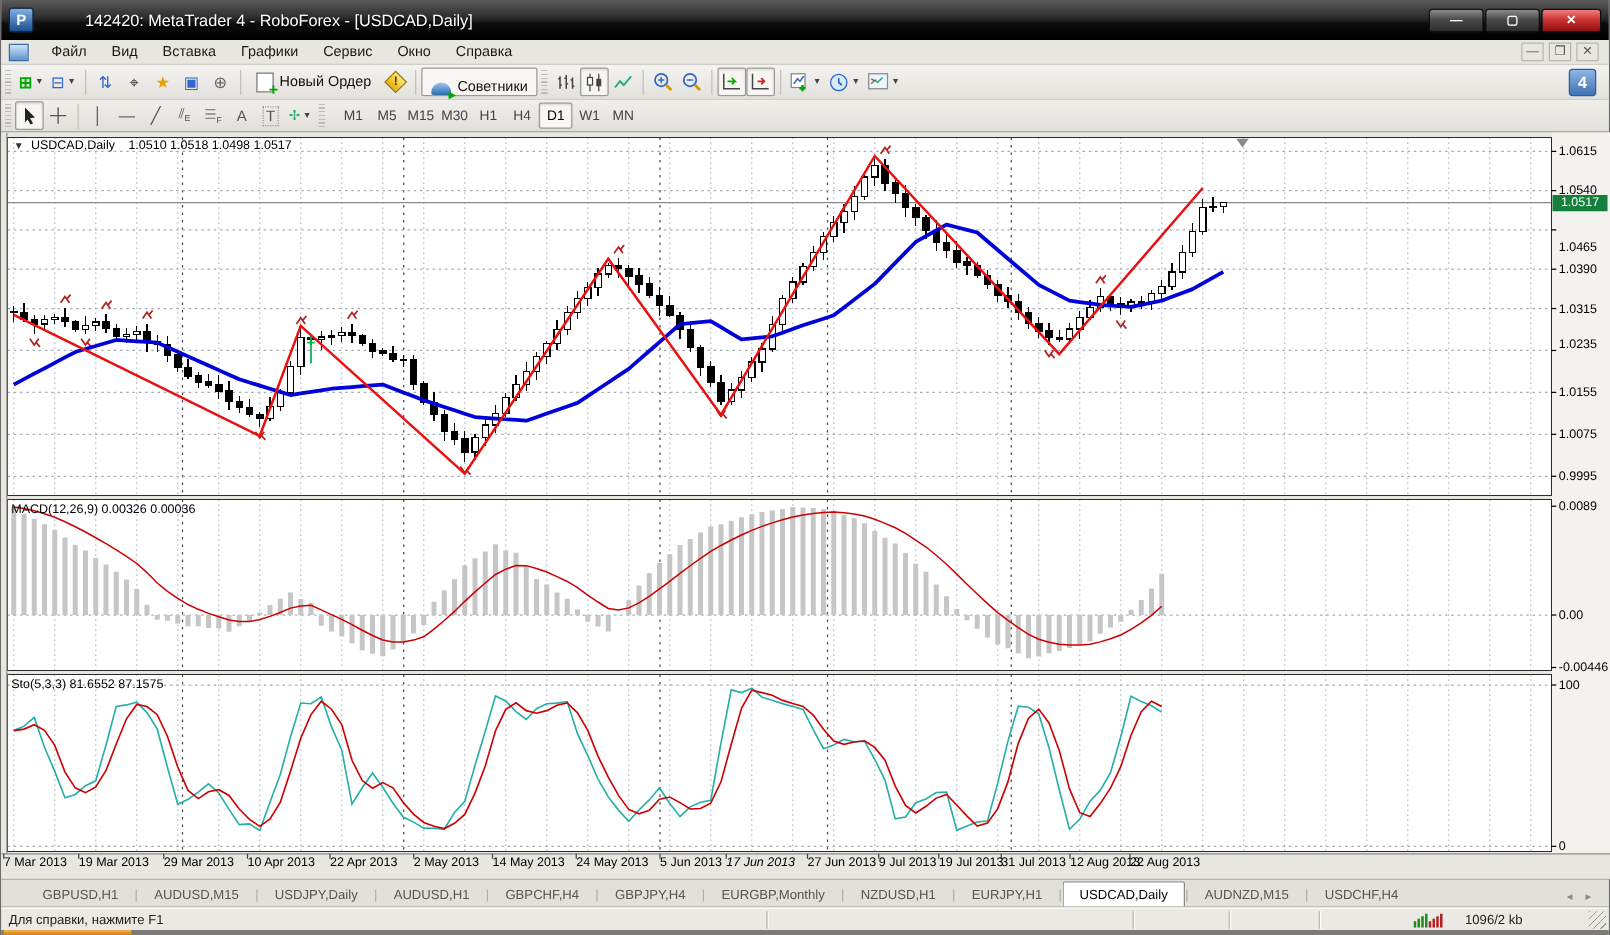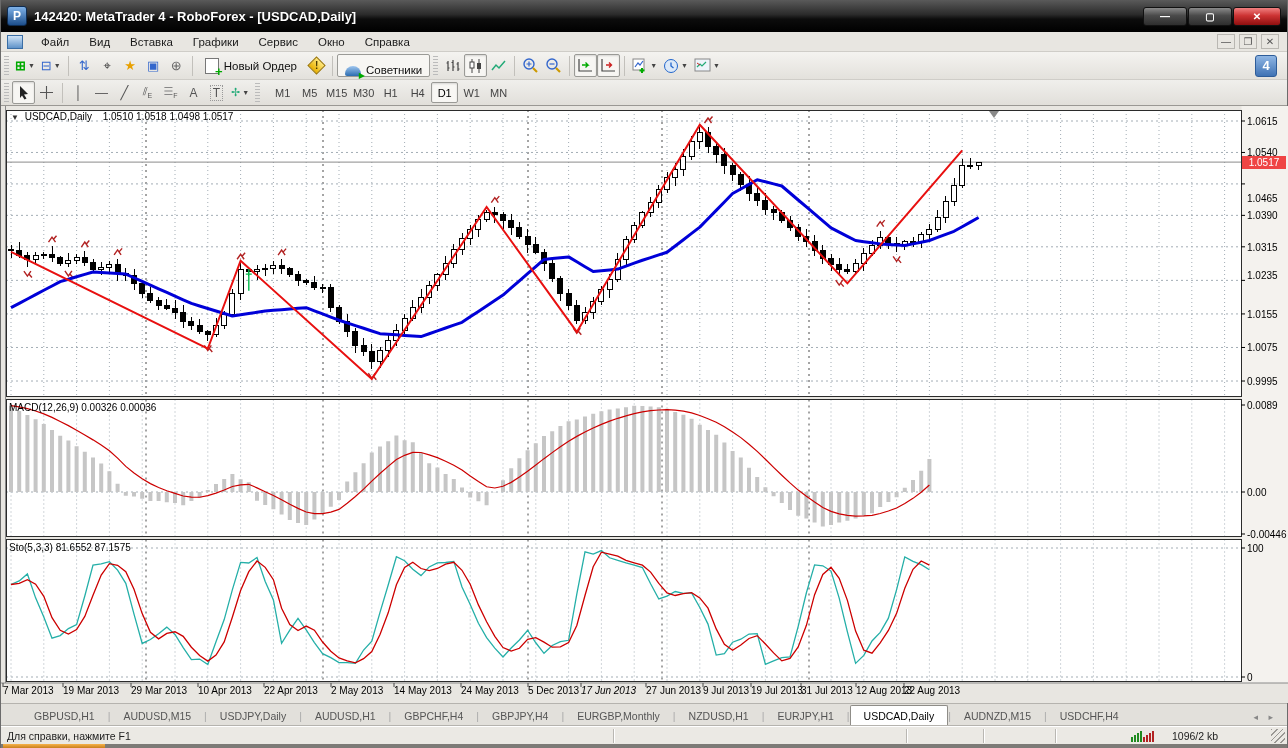--- a/index.html
+++ b/index.html
@@ -6,21 +6,21 @@
   html,body { width:1288px; height:748px; overflow:hidden; }
   body { font-family:"Liberation Sans", sans-serif; background:#E8E6E1; position:relative; }
   #win { position:absolute; inset:0; width:1288px; height:748px; background:#E8E6E1;
          border-left:1px solid #6b6b6b; border-right:1px solid #6b6b6b; }
 
   
   .titlebar { position:absolute; top:0; left:0; width:100%; height:32px;
     background:linear-gradient(#5a5a5a,#2b2b2b 45%,#0c0c0c 60%,#000); display:flex; align-items:center; padding:0 6px; }
   .app-ico { width:20px; height:20px; border-radius:3px; background:linear-gradient(#7fb2e8,#1d4f8c);
     border:1px solid #0e2c52; color:#fff; font-weight:bold; font-size:12px; text-align:center; line-height:18px; margin-right:7px;}
-  .title-text { color:#fff; font-weight:bold; font-size:13px; text-shadow:0 1px 1px #000; flex:1; white-space:nowrap; overflow:hidden;}
+  .title-text { color:#fff; font-weight:normal; font-size:13px; text-shadow:0 1px 1px #000; flex:1; white-space:nowrap; overflow:hidden;margin-left:34px;}
   .winbtns { display:flex; gap:1px; }
   .wbtn { width:44px; height:19px; border-radius:3px; border:1px solid #111; color:#fff; font-size:10px; font-weight:bold;
     display:flex; align-items:center; justify-content:center; background:linear-gradient(#8a8a8a,#4a4a4a 45%,#2e2e2e); }
   .wbtn.close { background:linear-gradient(#f08080,#c33 45%,#8f0f0f); width:48px; }
 
   
   .menubar { position:absolute; top:32px; left:0; width:100%; height:20px; background:#E8E6E1;
     border-bottom:1px solid #cfcdc8; display:flex; align-items:center; font-size:11.5px; color:#1a1a1a; }
   .mdi-ico { width:16px; height:14px; margin:0 8px 0 6px; background:linear-gradient(#cfe3f7,#5f93c9); border:1px solid #3a6ea5; }
   .menu-item { padding:2px 10px; cursor:default; }
@@ -57,21 +57,21 @@
     align-items:center; justify-content:center; }
 
   
   #chartarea { position:absolute; top:106px; left:0; width:1288px; height:597px; background:#E8E6E1; }
   #chartarea svg { position:absolute; top:0; left:0; }
   .ov { position:absolute; font-size:10px; color:#000; white-space:nowrap; z-index:3; }
   #symlabel { top:5px; left:10px; }
   #macdlabel { top:296px; left:8px; }
   #stolabel  { top:436px; left:8px; }
   .scale-lab { position:absolute; left:1246px; font-size:10px; color:#000; z-index:3; }
-  .bid-box { position:absolute; left:1241px; width:44px; height:13px; background:#ef4444; color:#fff;
+  .bid-box { position:absolute; left:1241px; width:44px; height:13px; background:#15803d; color:#fff;
     font-size:10px; text-align:center; line-height:13px; z-index:4; }
   .date-lab { position:absolute; top:579px; font-size:10px; color:#000; z-index:3; }
 
   
   .tabbar { position:absolute; top:703px; left:0; width:100%; height:23px; background:#E2E0DB;
     border-top:1px solid #b5b3ae; display:flex; align-items:flex-end; font-size:10.5px; color:#555; }
   .tab { padding:3px 13px 4px; white-space:nowrap; }
   .tab.active { background:#fff; color:#000; border:1px solid #8f8d88; border-bottom:none; border-radius:2px 2px 0 0;
     padding-top:4px; margin-bottom:0; }
   .tab-sep { color:#aaa; padding-bottom:4px; }
@@ -892,21 +892,21 @@
       </div>
     <div id="datelabels">
         <div class="date-lab" style="left: 2px;">7 Mar 2013</div>
         <div class="date-lab" style="left: 62px;">19 Mar 2013</div>
         <div class="date-lab" style="left: 130px;">29 Mar 2013</div>
         <div class="date-lab" style="left: 197px;">10 Apr 2013</div>
         <div class="date-lab" style="left: 263px;">22 Apr 2013</div>
         <div class="date-lab" style="left: 330px;">2 May 2013</div>
         <div class="date-lab" style="left: 393px;">14 May 2013</div>
         <div class="date-lab" style="left: 460px;">24 May 2013</div>
-        <div class="date-lab" style="left: 527px;">5 Dec 2013</div>
+        <div class="date-lab" style="left: 527px;">5 Jun 2013</div>
         <div class="date-lab" style="left: 580px; font-style: italic;">17 Jun 2013</div>
         <div class="date-lab" style="left: 645px;">27 Jun 2013</div>
         <div class="date-lab" style="left: 702px;">9 Jul 2013</div>
         <div class="date-lab" style="left: 750px;">19 Jul 2013</div>
         <div class="date-lab" style="left: 800px;">31 Jul 2013</div>
         <div class="date-lab" style="left: 855px;">12 Aug 2013</div>
         <div class="date-lab" style="left: 903px;">22 Aug 2013</div>
       </div>
   </div>
 

